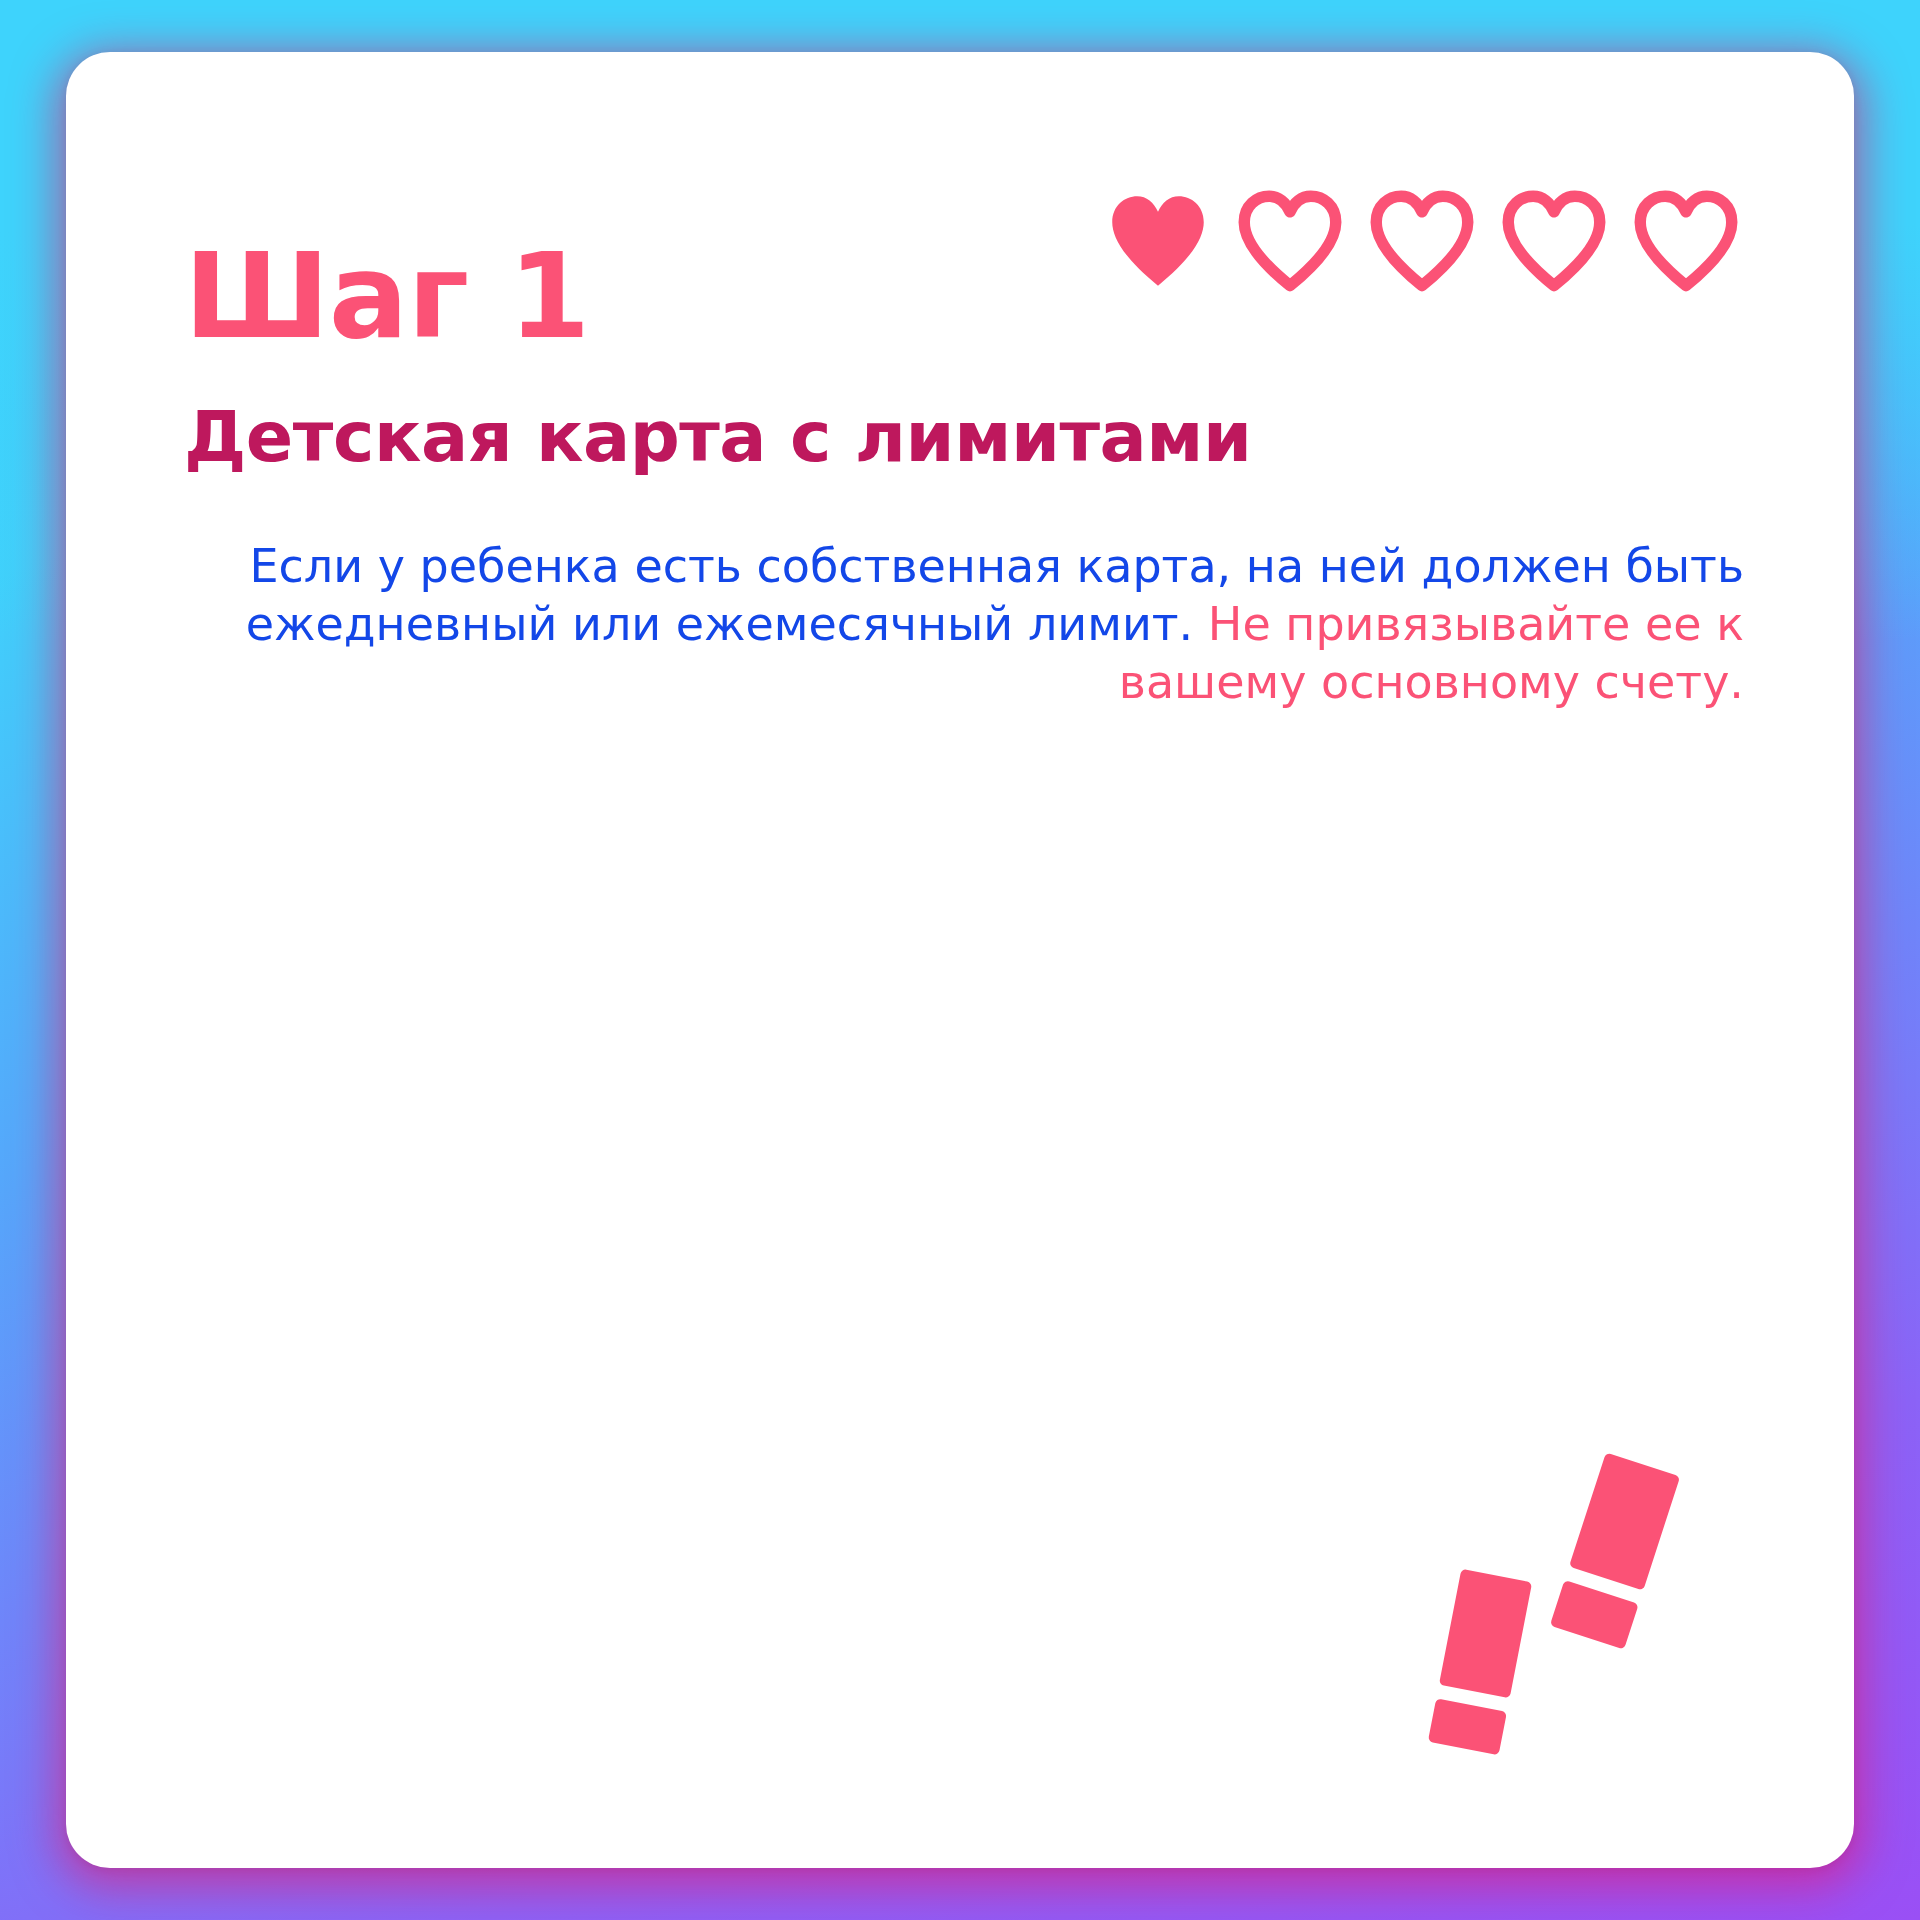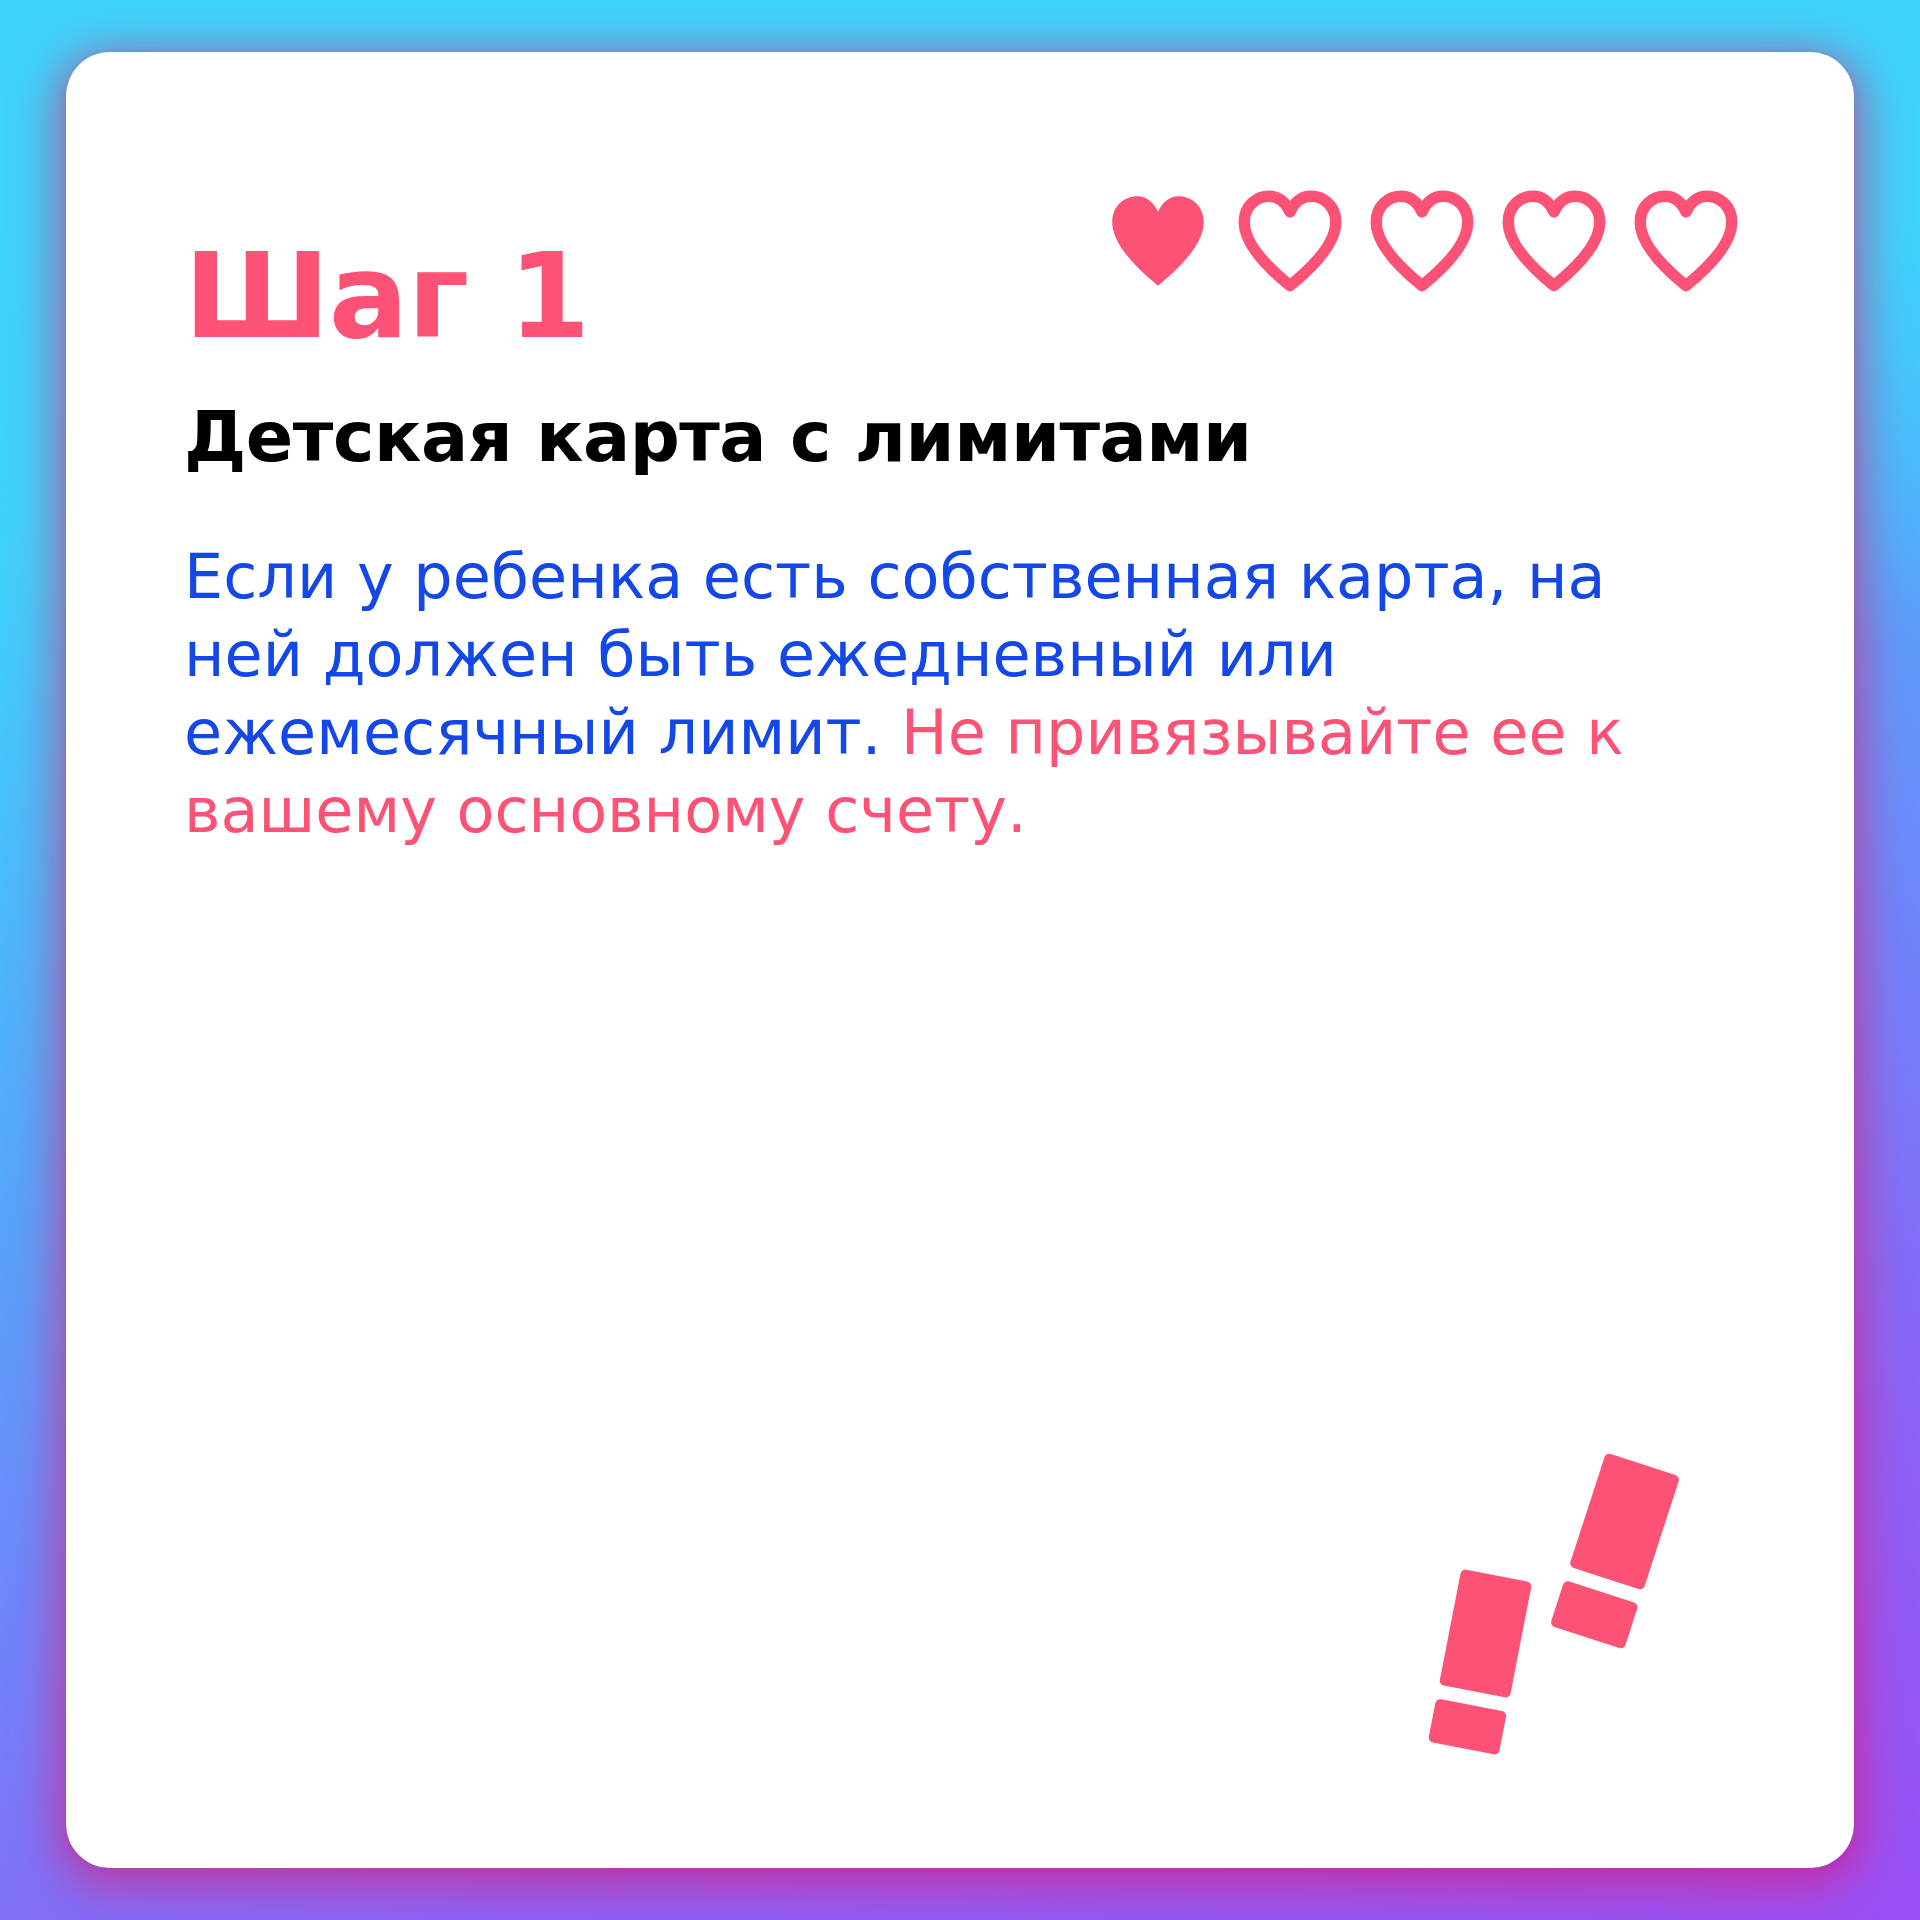--- a/index.html
+++ b/index.html
@@ -86,29 +86,30 @@
     letter-spacing: -1px;
     color: #fb5276;
     margin: 0 0 44px 0;
     font-family: "DejaVu Sans", "Liberation Sans", sans-serif;
   }
   .subtitle {
     font-size: 70px;
     font-weight: 700;
     line-height: 1.08;
     letter-spacing: -0.5px;
-    color: #000000;
+    color: #be185d;
     margin: 0 0 62px 0;
   }
   .para {
-    font-size: 62px;
+    font-size: 46px;
     font-weight: 400;
     line-height: 1.26;
     color: #1347e8;
     margin: 0;
+    text-align: right;
   }
   .para.second {
     margin-top: 118px;
   }
   .pink { color: #fb5276; }
   .blue { color: #1347e8; }
   .bold { font-weight: 700; }
 
   
   .excl-deco {

